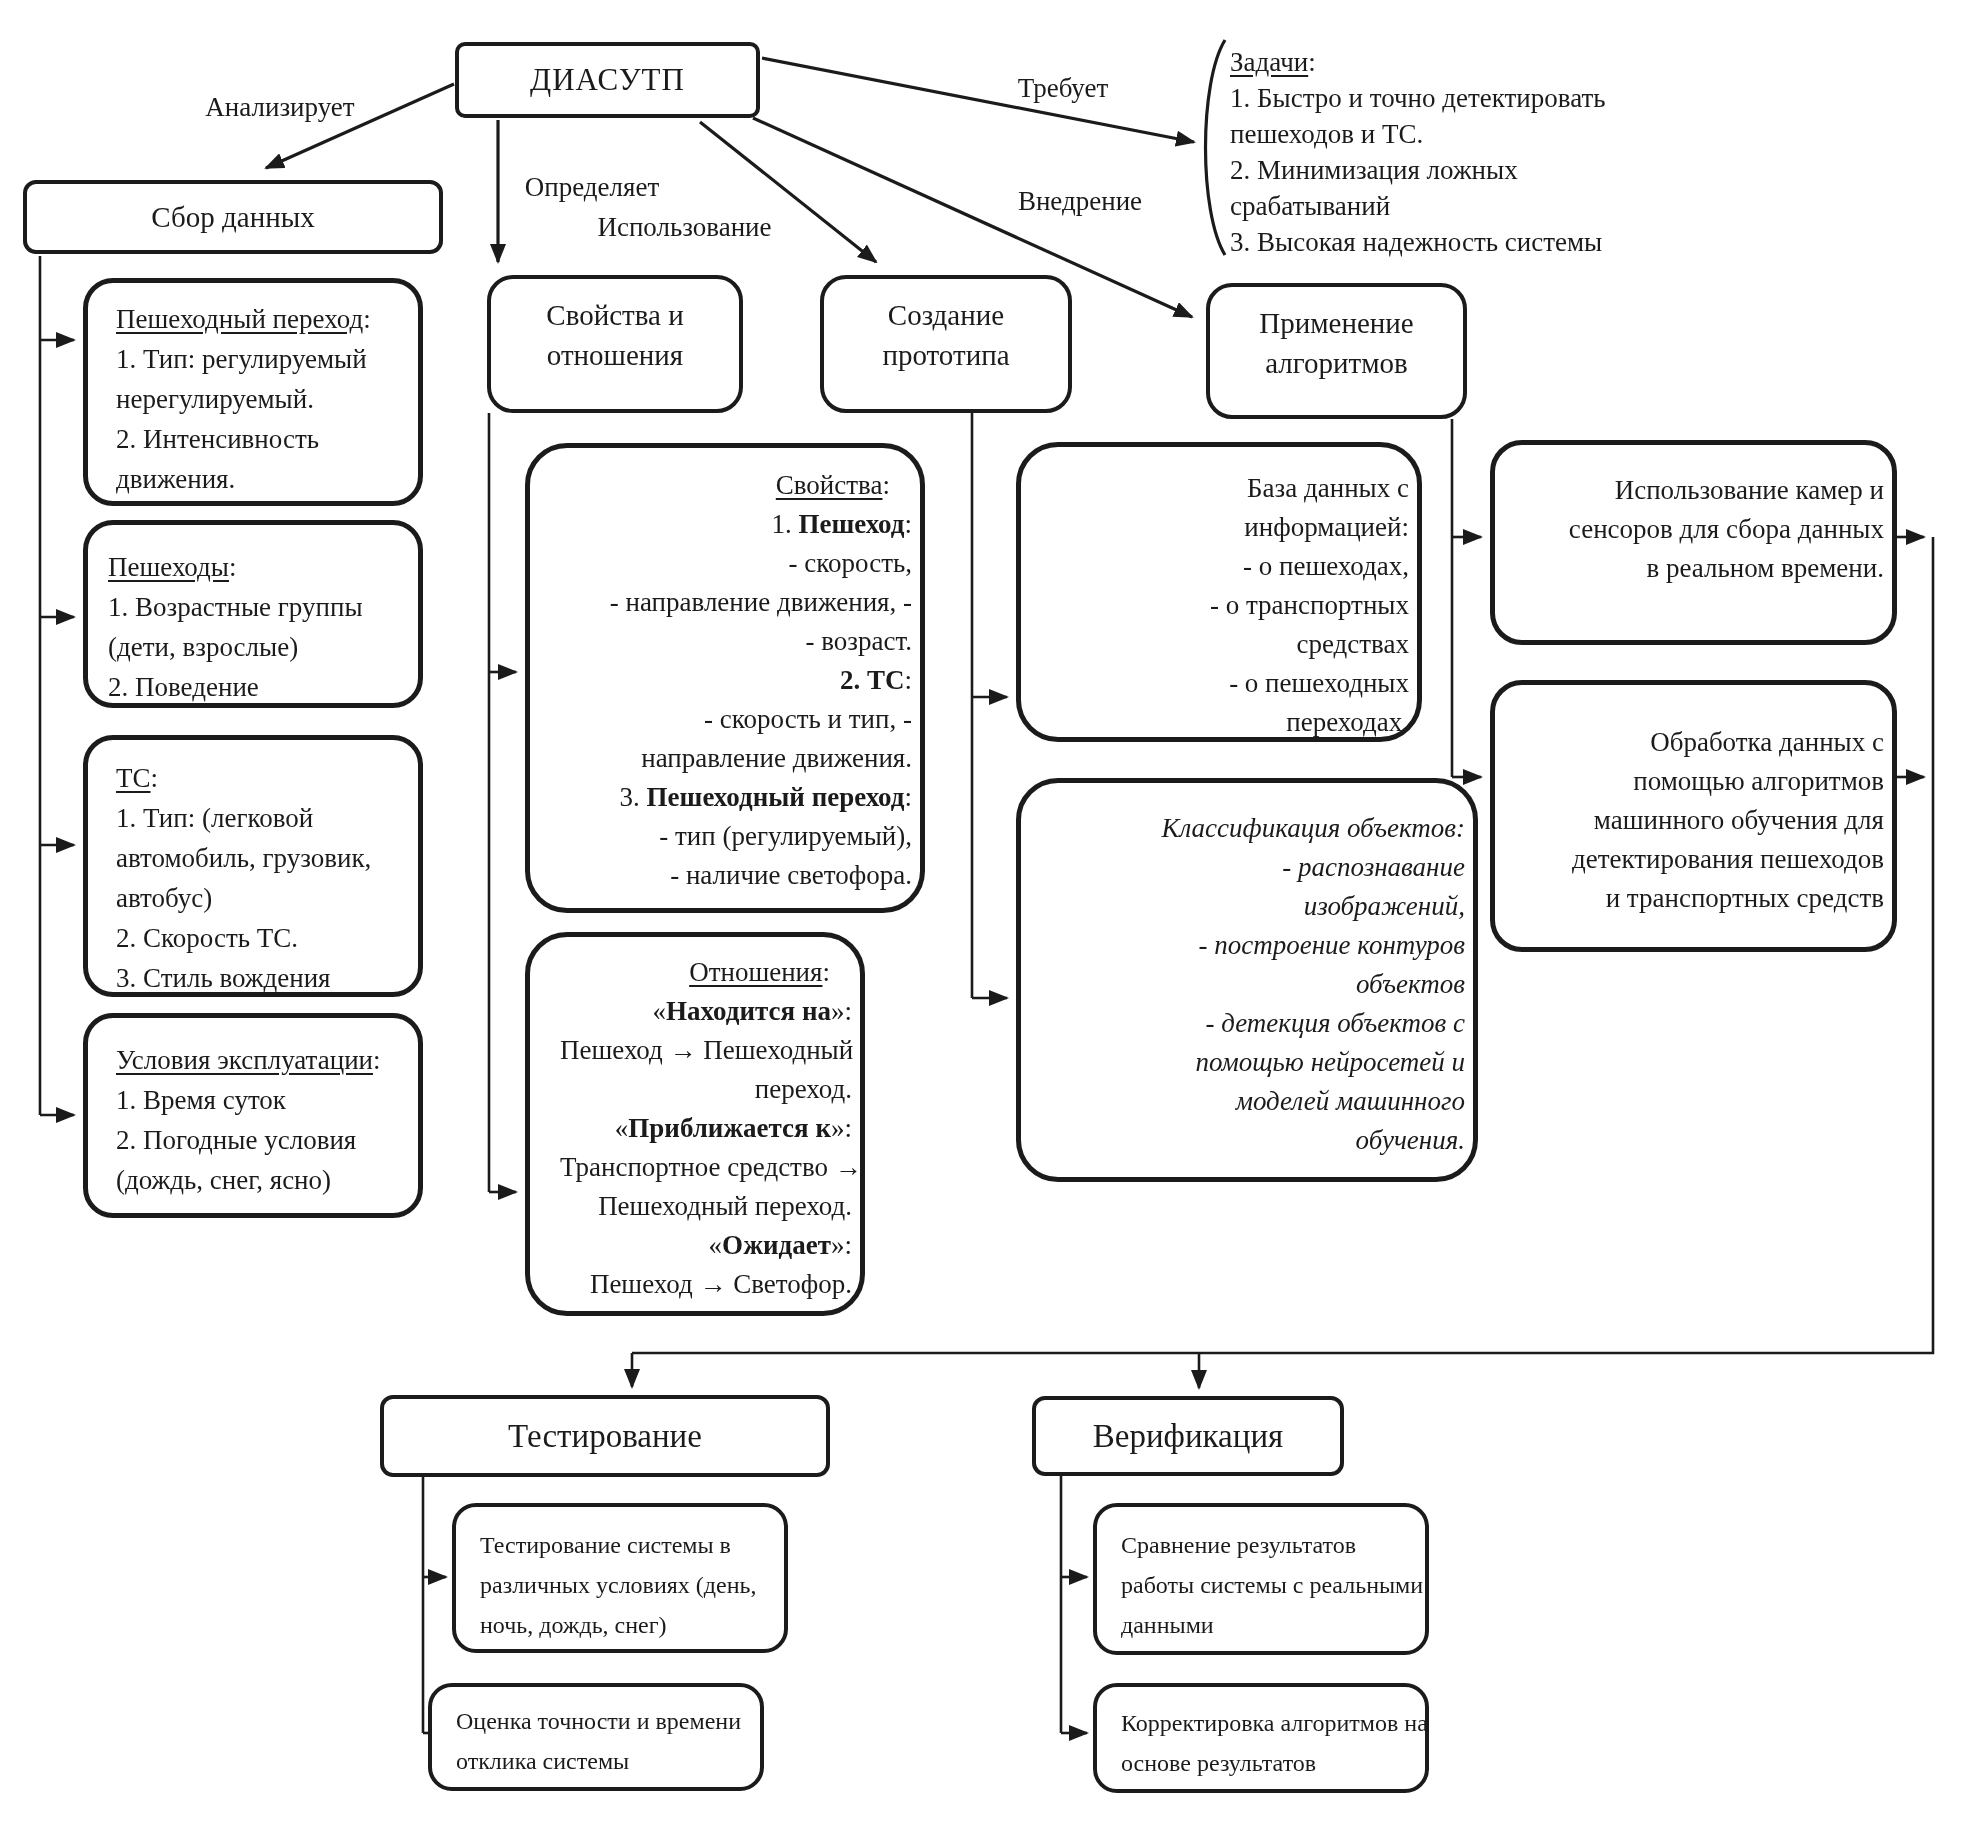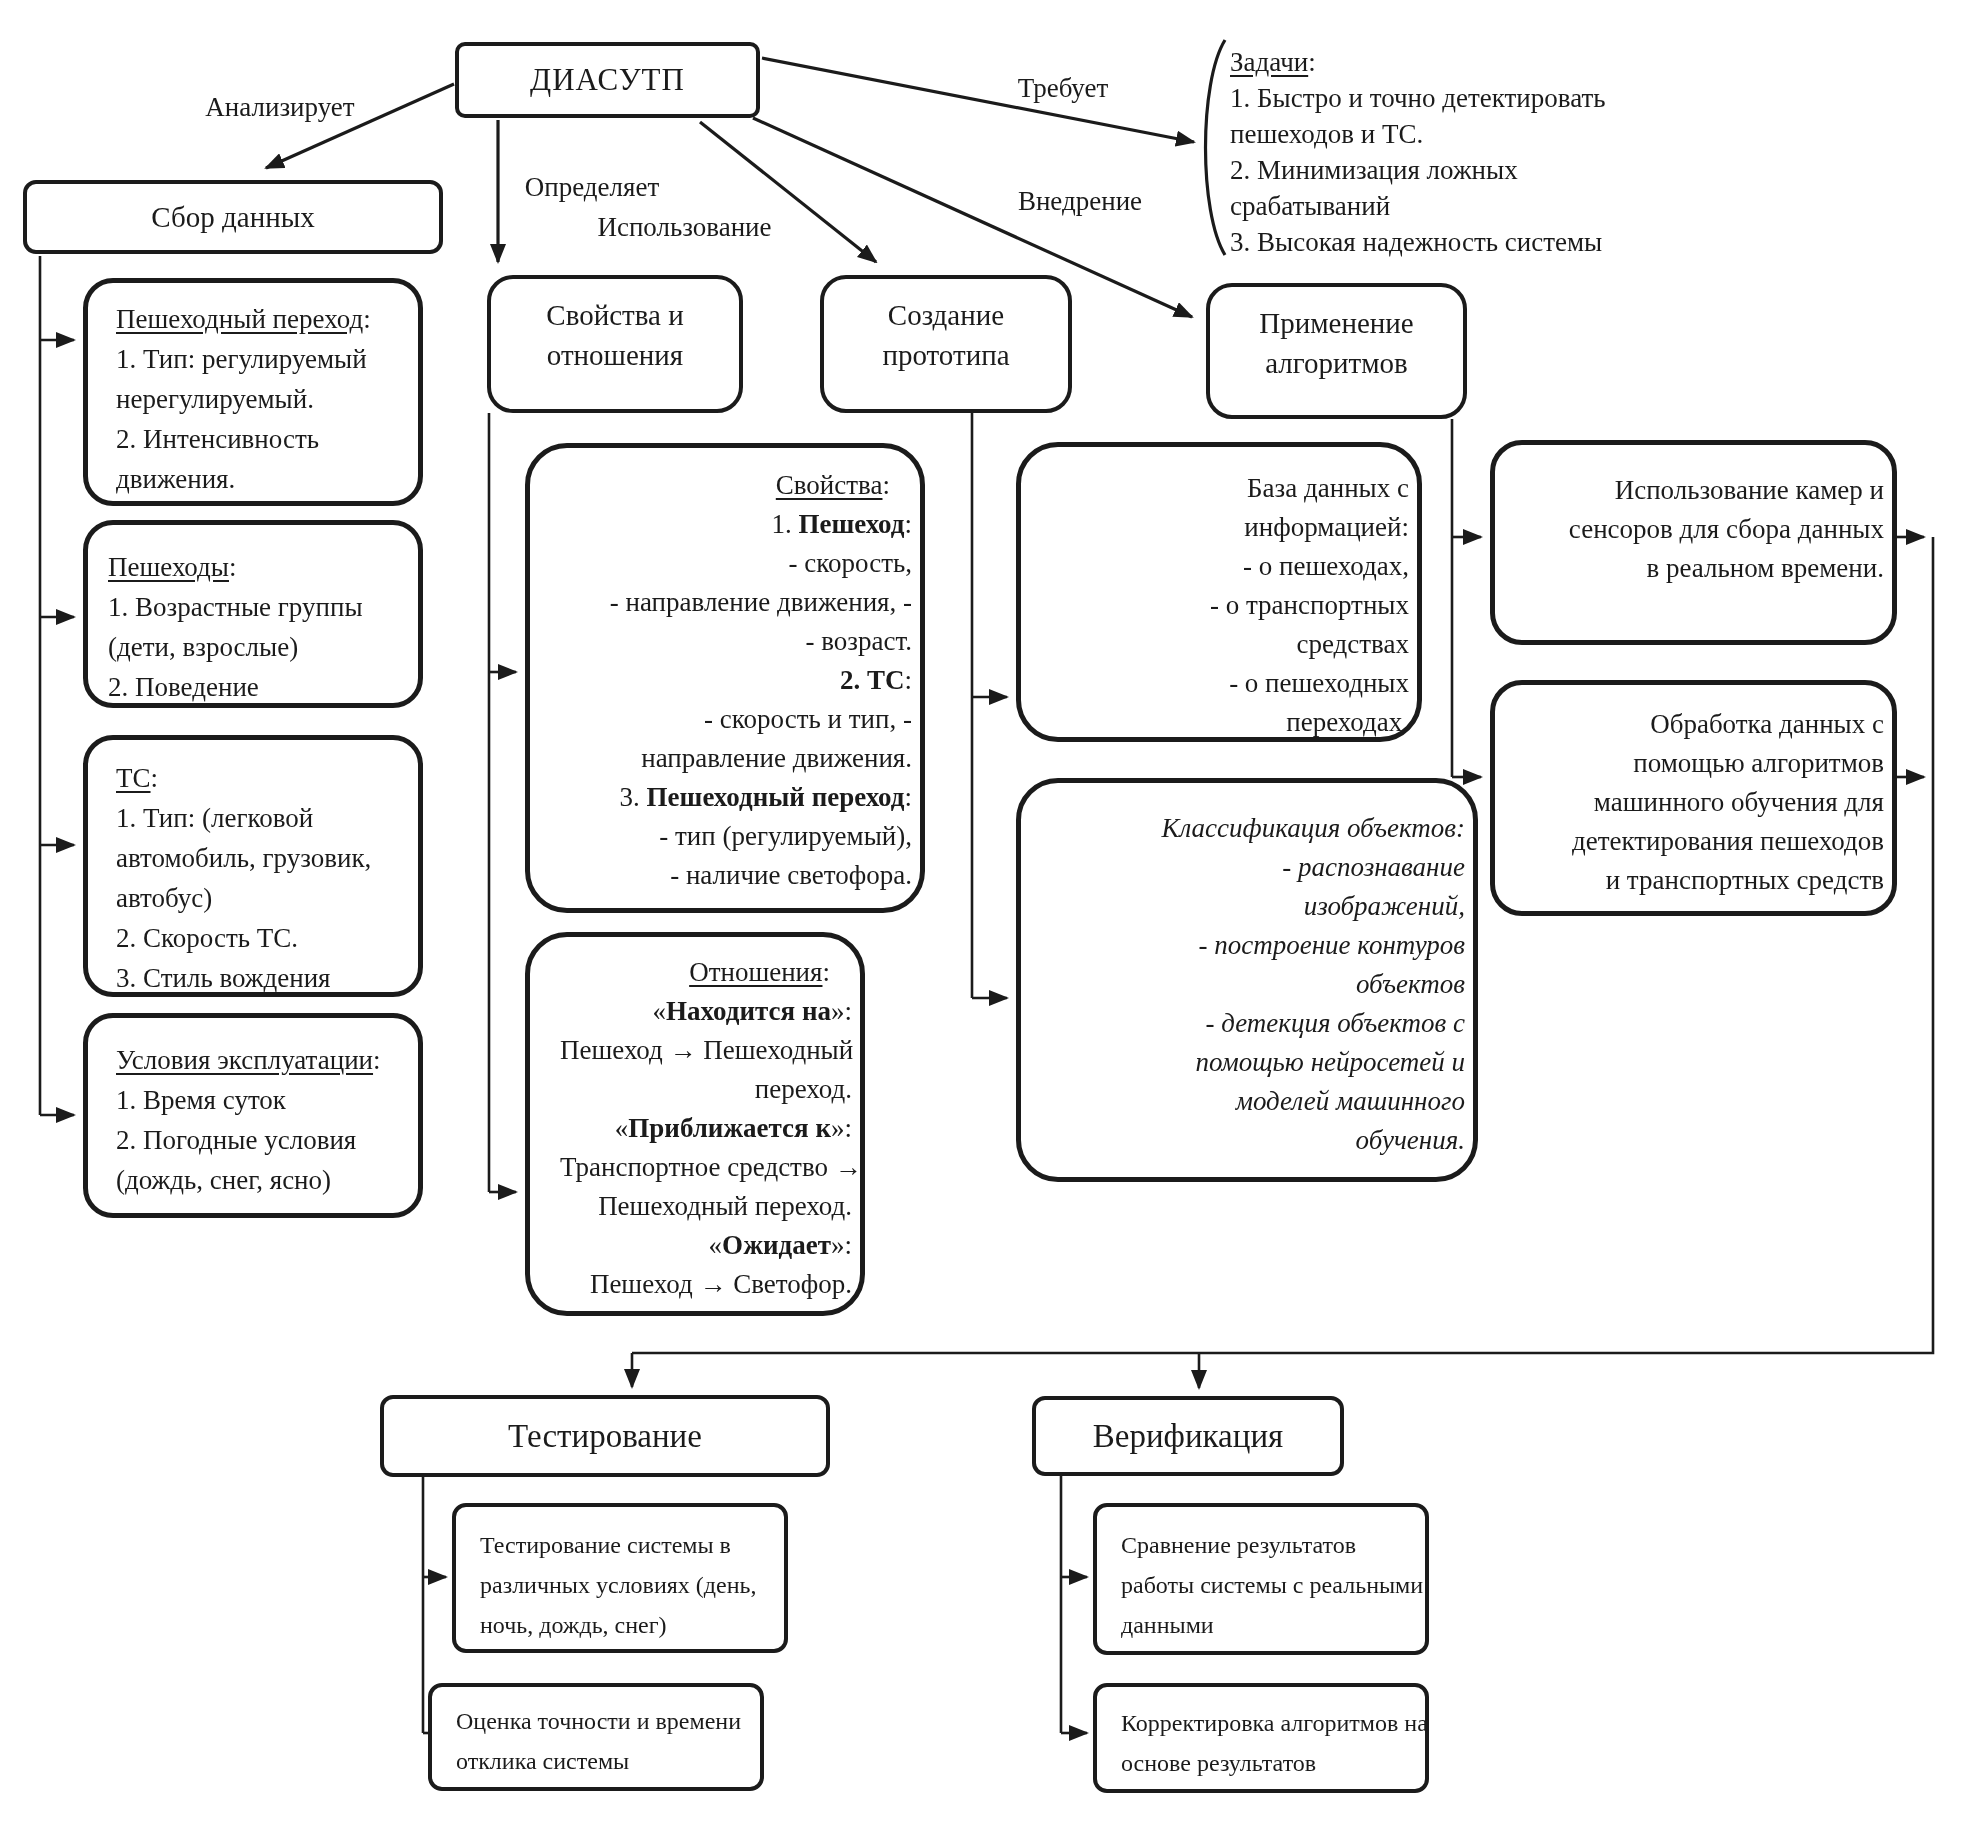--- a/index.html
+++ b/index.html
@@ -14,21 +14,21 @@
   .hd{display:flex;align-items:center;justify-content:center;text-align:center;border-radius:13px;}
   .body{font-size:27px;line-height:40px;text-align:left;}
   .body .ln{white-space:nowrap;}
   .lh39 .ln{line-height:39px;text-align:right;}
   .tc{text-align:center;}
   .u{text-decoration:underline;text-underline-offset:4px;}
   b{font-weight:bold;}
   .lbl{position:absolute;font-size:27px;text-align:center;z-index:2;white-space:nowrap;}
   .tasks{position:absolute;left:1230px;top:44px;font-size:27px;line-height:36px;z-index:2;}
   .tasks .ln{white-space:nowrap;}
-  .sub{border-width:4px;border-radius:14px;font-size:24px;line-height:40px;}
+  .sub{border-width:4px;border-radius:24px;font-size:24px;line-height:40px;}
   .big{font-size:33px;}
   .root{font-size:31px;letter-spacing:1px;}
 </style>
 </head>
 <body>
 
 <div class="canvas">
 
   <svg class="wires" width="1981" height="1831" viewBox="0 0 1981 1831">
     <defs>
@@ -190,21 +190,21 @@
     <div class="ln">моделей машинного</div>
     <div class="ln">обучения.</div>
   </div>
 
   <div class="bx round body lh39" style="left:1490px;top:440px;width:407px;height:205px;border-radius:32px;padding:26px 8px 0 30px;">
     <div class="ln">Использование камер и</div>
     <div class="ln">сенсоров для сбора данных</div>
     <div class="ln">в реальном времени.</div>
   </div>
 
-  <div class="bx round body lh39" style="left:1490px;top:680px;width:407px;height:236px;border-radius:32px;padding:20px 8px 0 30px;">
+  <div class="bx round body lh39" style="left:1490px;top:680px;width:407px;height:272px;border-radius:32px;padding:38px 8px 0 30px;">
     <div class="ln">Обработка данных с</div>
     <div class="ln">помощью алгоритмов</div>
     <div class="ln">машинного обучения для</div>
     <div class="ln">детектирования пешеходов</div>
     <div class="ln">и транспортных средств</div>
   </div>
 
   <div class="bx hd big" style="left:380px;top:1395px;width:450px;height:82px;">Тестирование</div>
 
   <div class="bx hd big" style="left:1032px;top:1396px;width:312px;height:80px;">Верификация</div>

